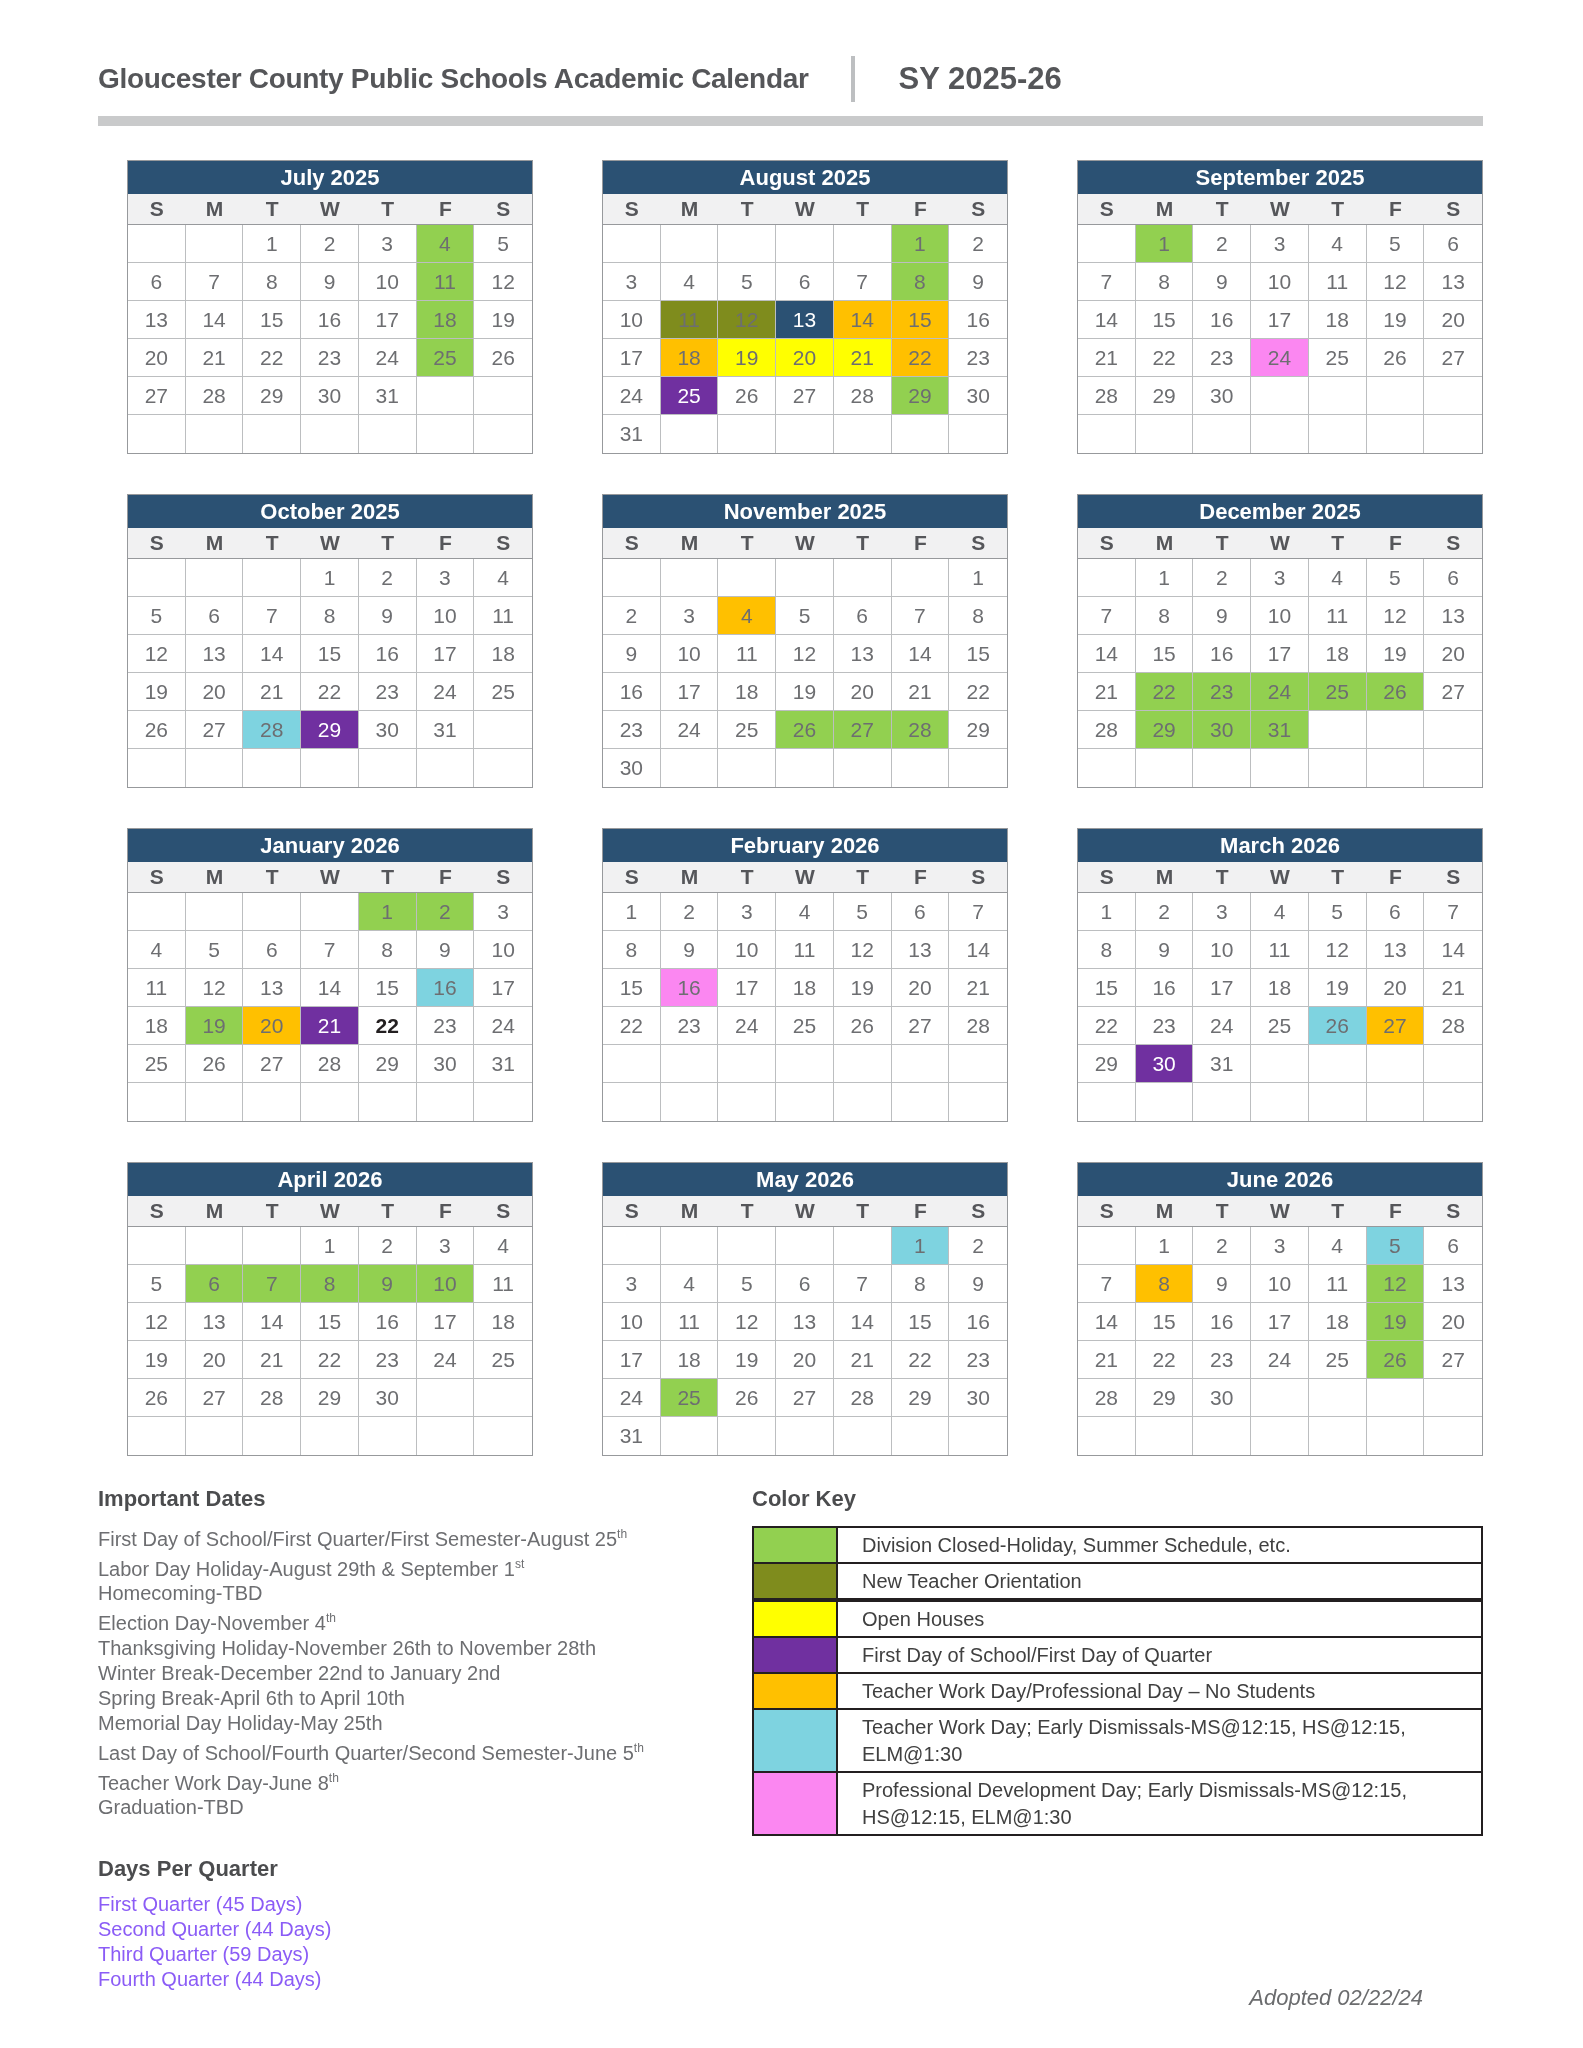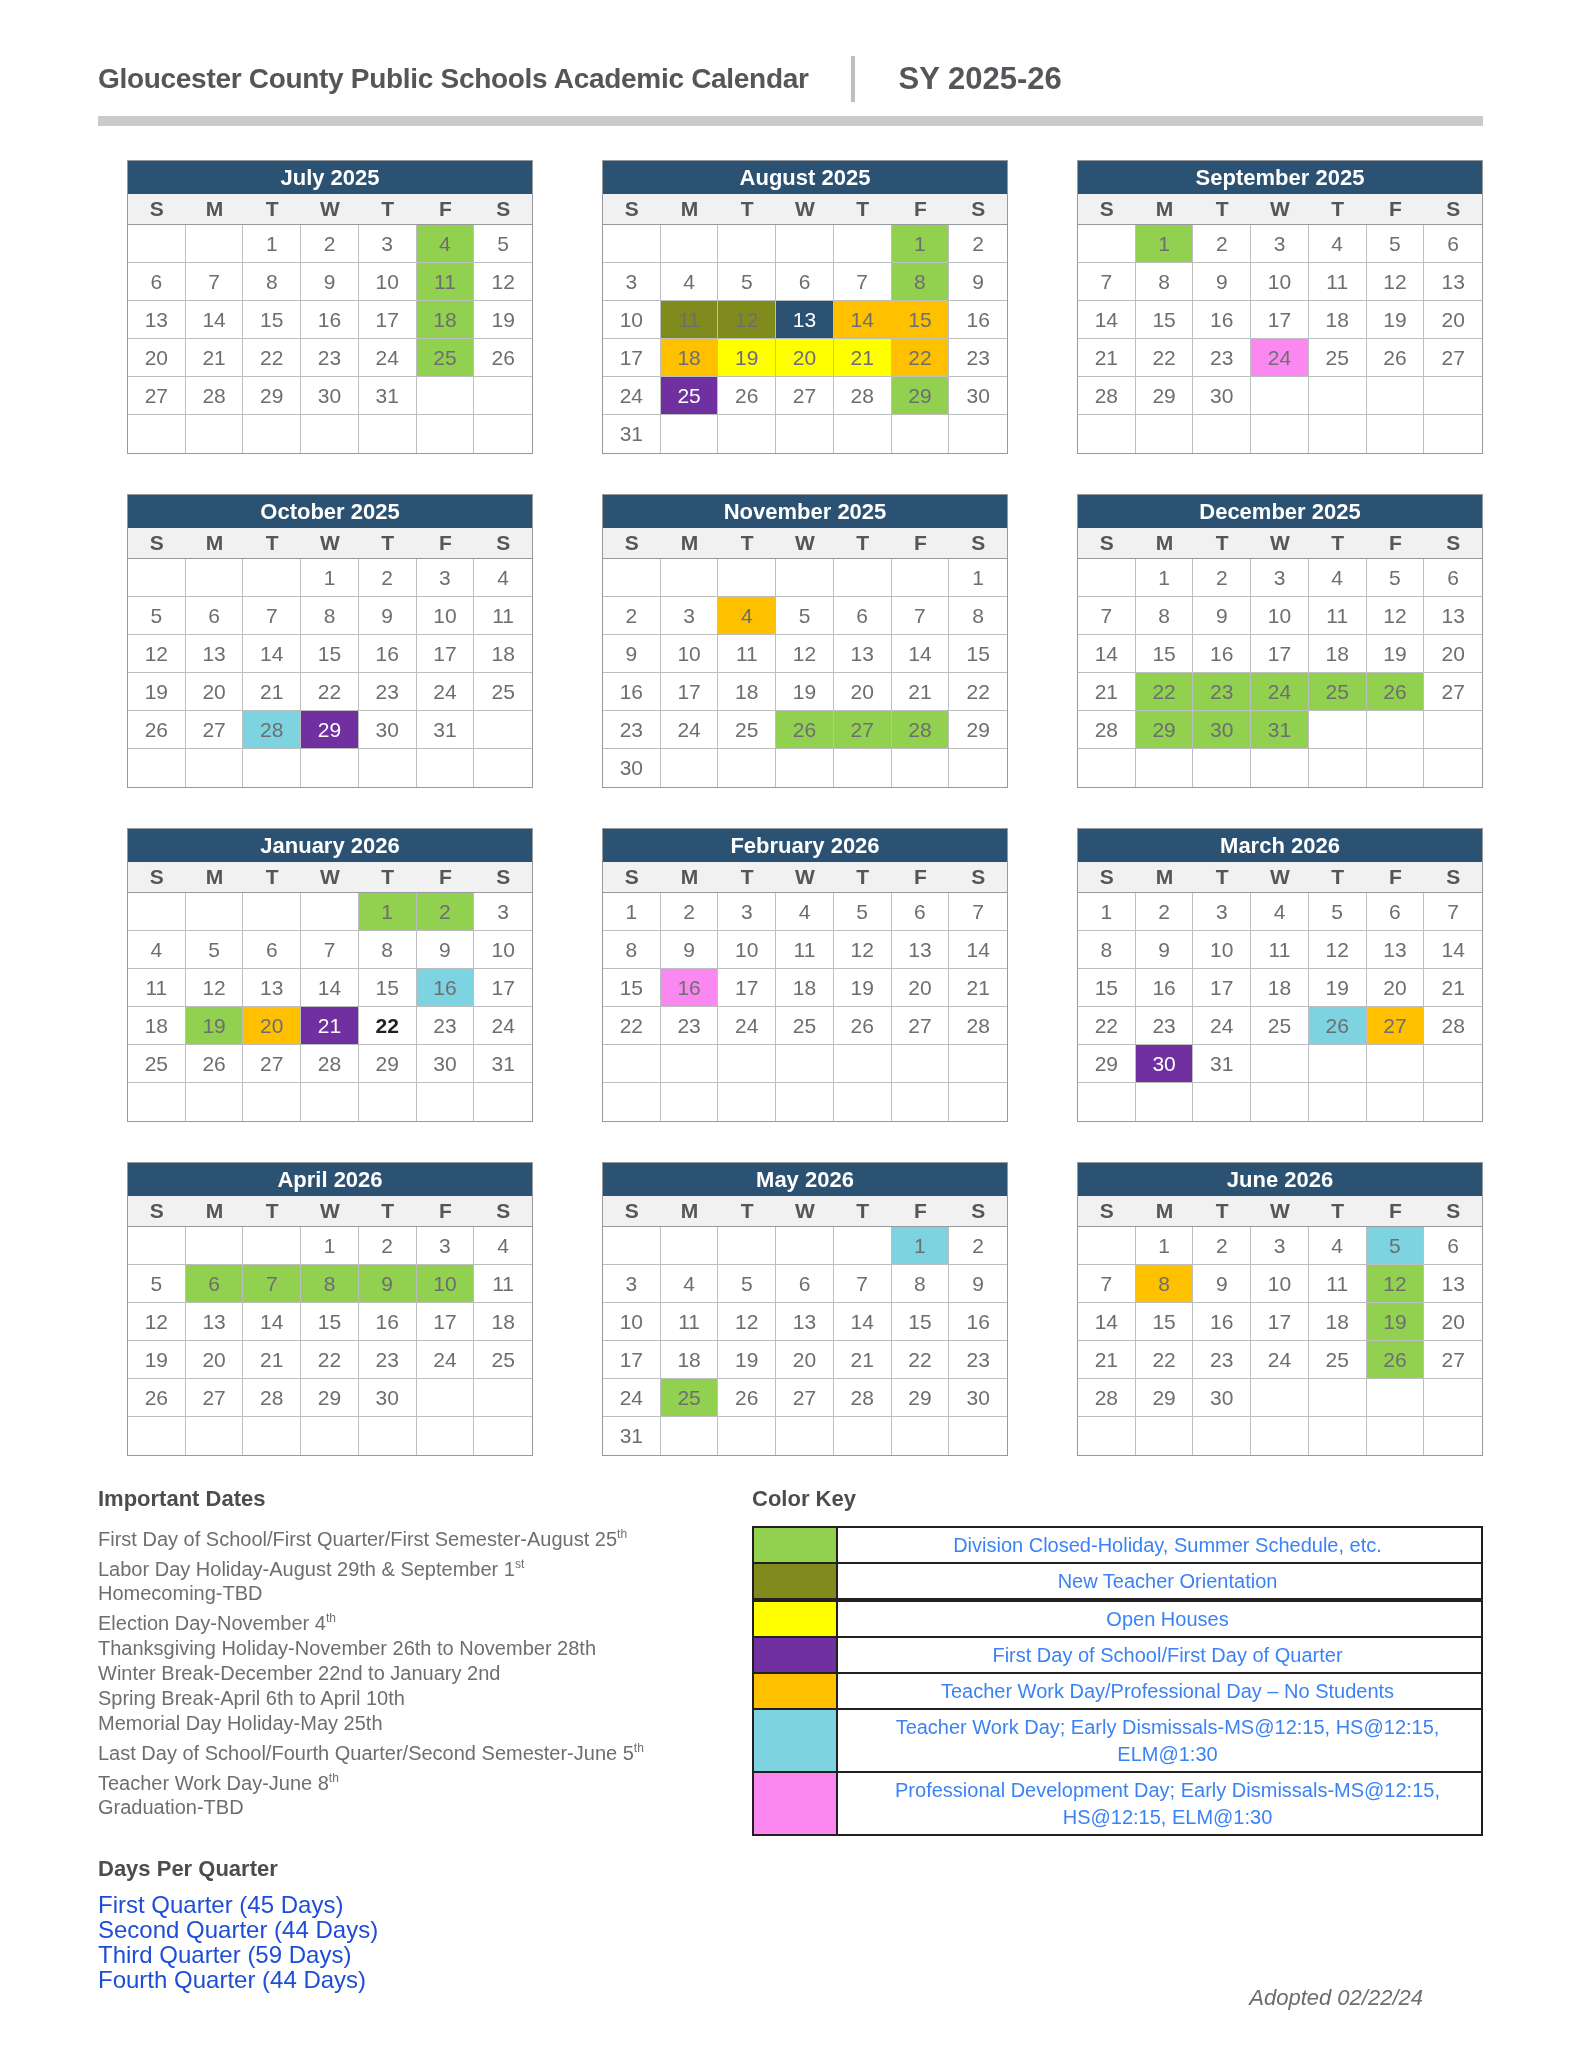--- a/index.html
+++ b/index.html
@@ -33,28 +33,28 @@
   .day-grid .cell:nth-last-child(-n+7){border-bottom:none;}
   .boldday{color:#231f20;font-weight:bold;}
 
   
   .bottom{display:flex;margin-top:30px;}
   .left-col{width:654px;}
   .section-heading{font-size:22px;font-weight:bold;color:#4b4c4e;margin:0 0 10px 0;}
   .idate{font-size:20px;color:#6d6e71;line-height:25px;white-space:nowrap;}
   .idate sup{font-size:12px;}
   .dpq{margin-top:36px;}
-  .dpq-item{font-size:24px;color:#1d4ed8;line-height:25px;}
+  .dpq-item{font-size:20px;color:#8b5cf6;line-height:25px;}
 
   .right-col{flex:1;}
   .color-key-table{margin-top:14px;border:2px solid #231f20;}
   .lg-row{display:grid;grid-template-columns:84px 1fr;}
   .lg-row + .lg-row{border-top:2px solid #231f20;}
   .lg-swatch{border-right:2px solid #231f20;}
-  .lg-label{font-size:20px;color:#3b82f6;line-height:27px;padding:4px 8px 3px 24px;text-align:center;}
+  .lg-label{font-size:20px;color:#404040;line-height:27px;padding:4px 8px 3px 24px;}
 
   .footer-adopted{position:absolute;right:160px;top:1985px;font-style:italic;
     font-size:22px;color:#6b6c6e;}
 </style>
 </head>
 <body>
 
 <div class="page">
 
   <div class="header-row">

